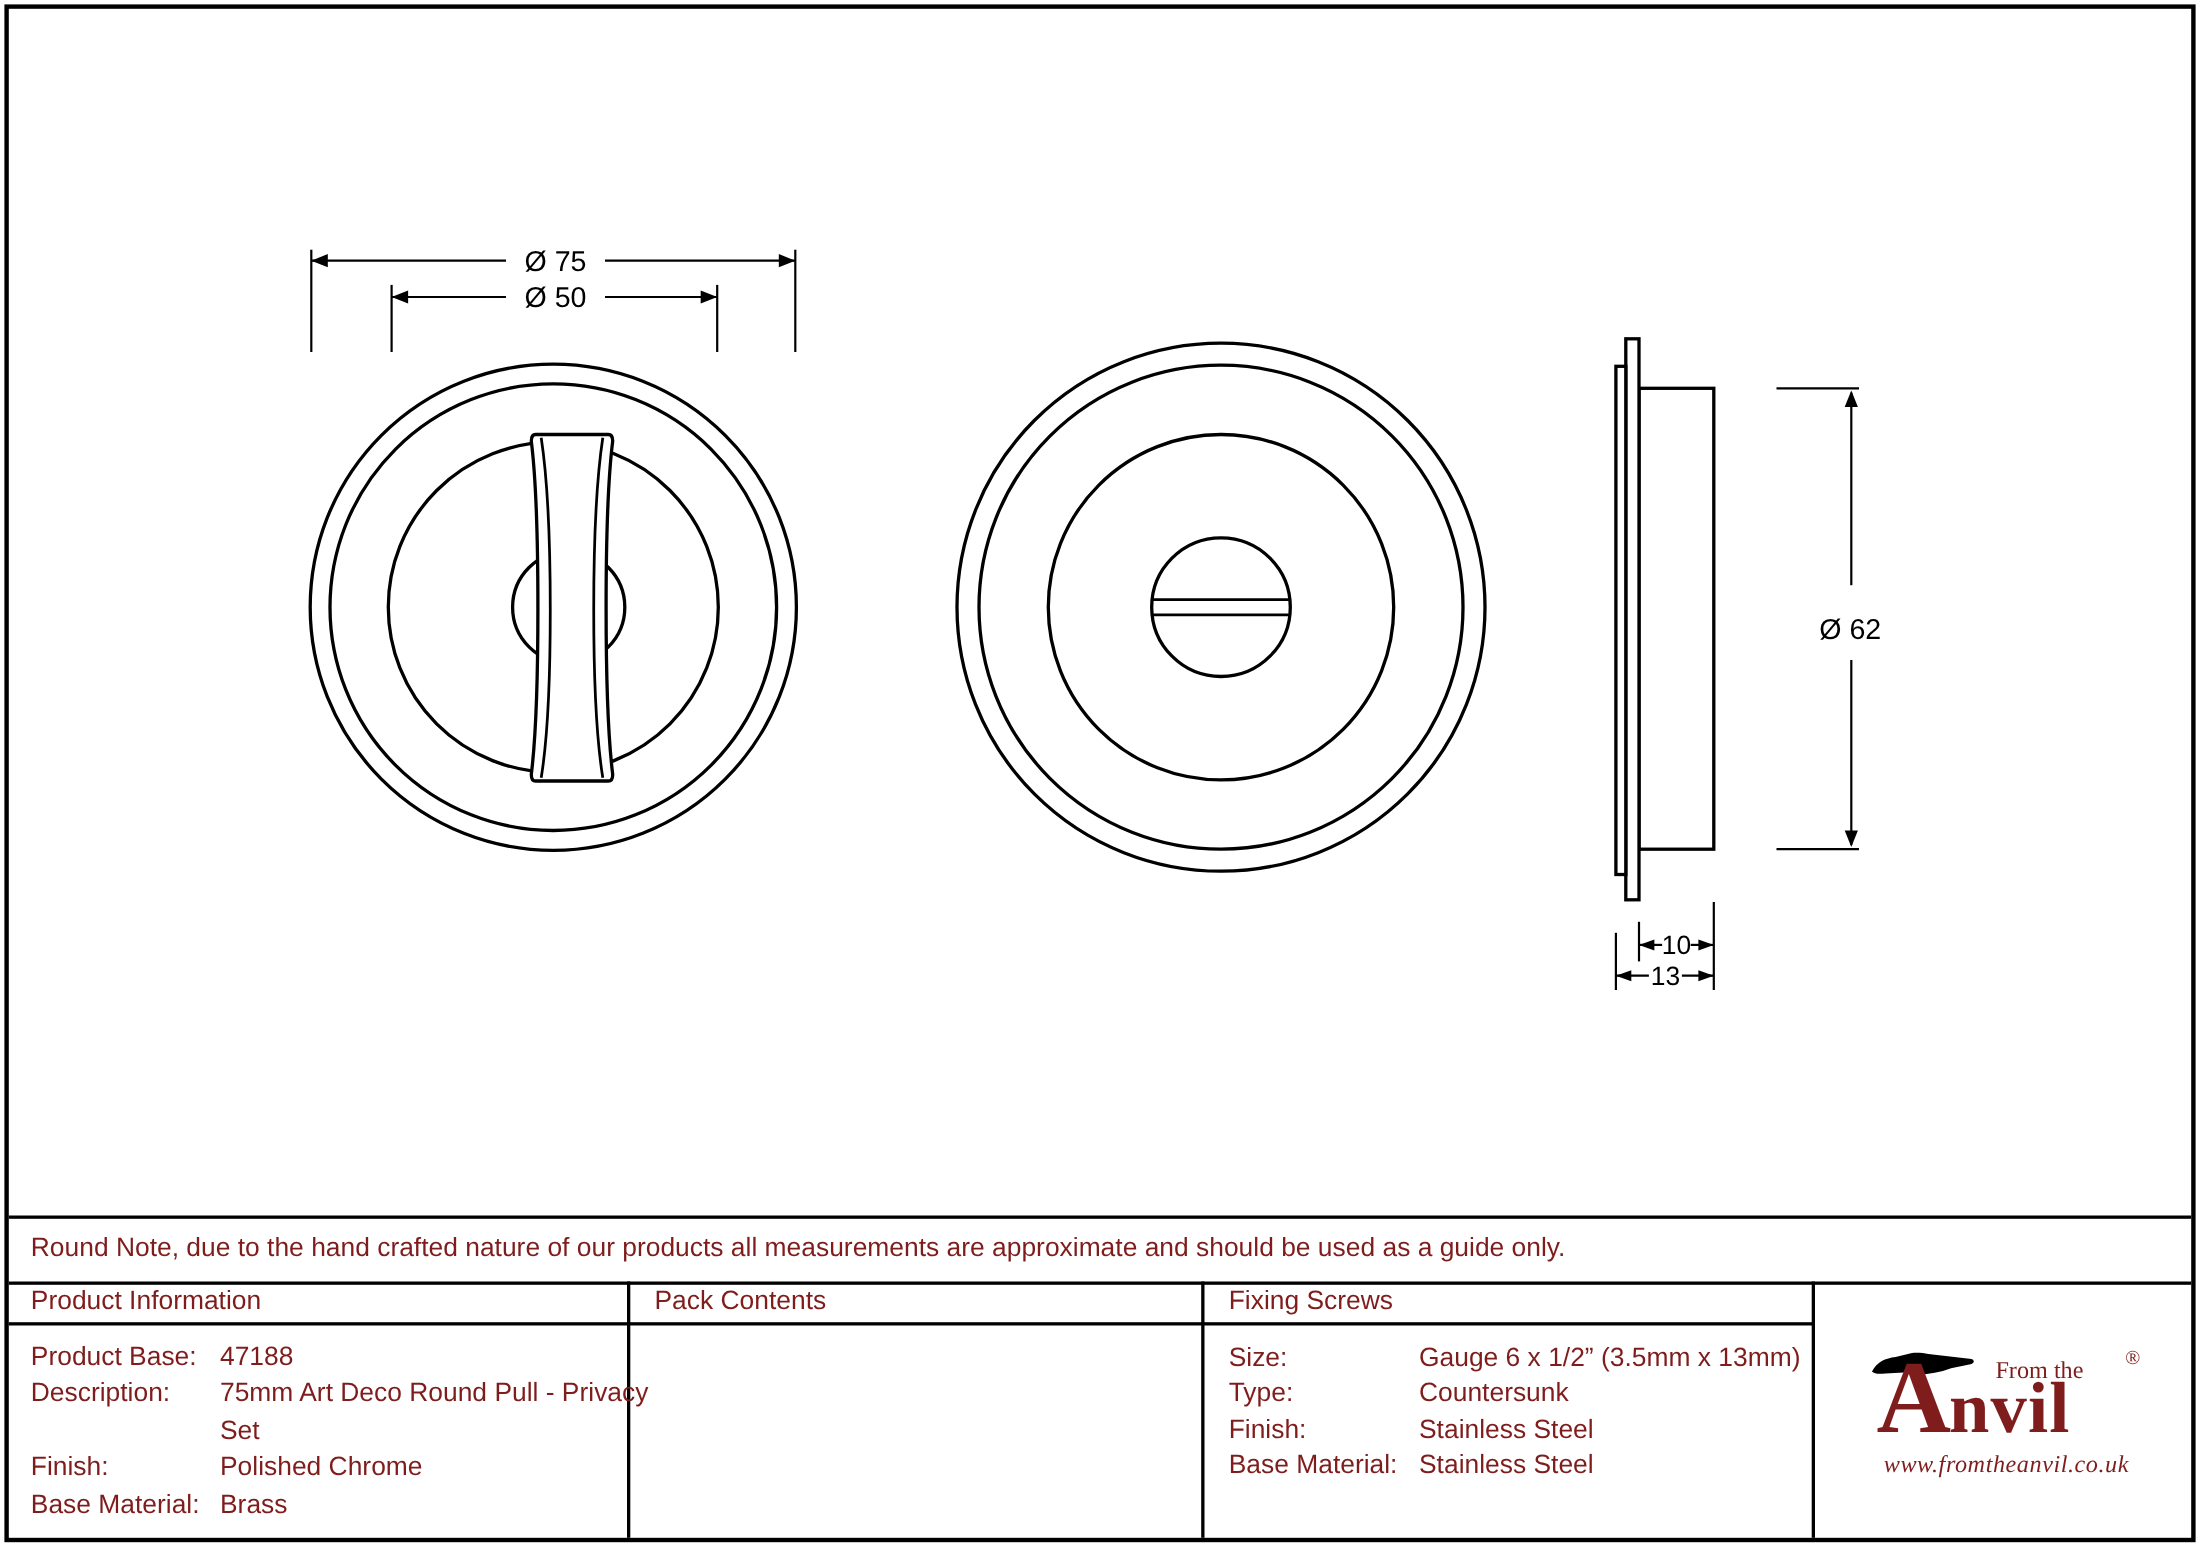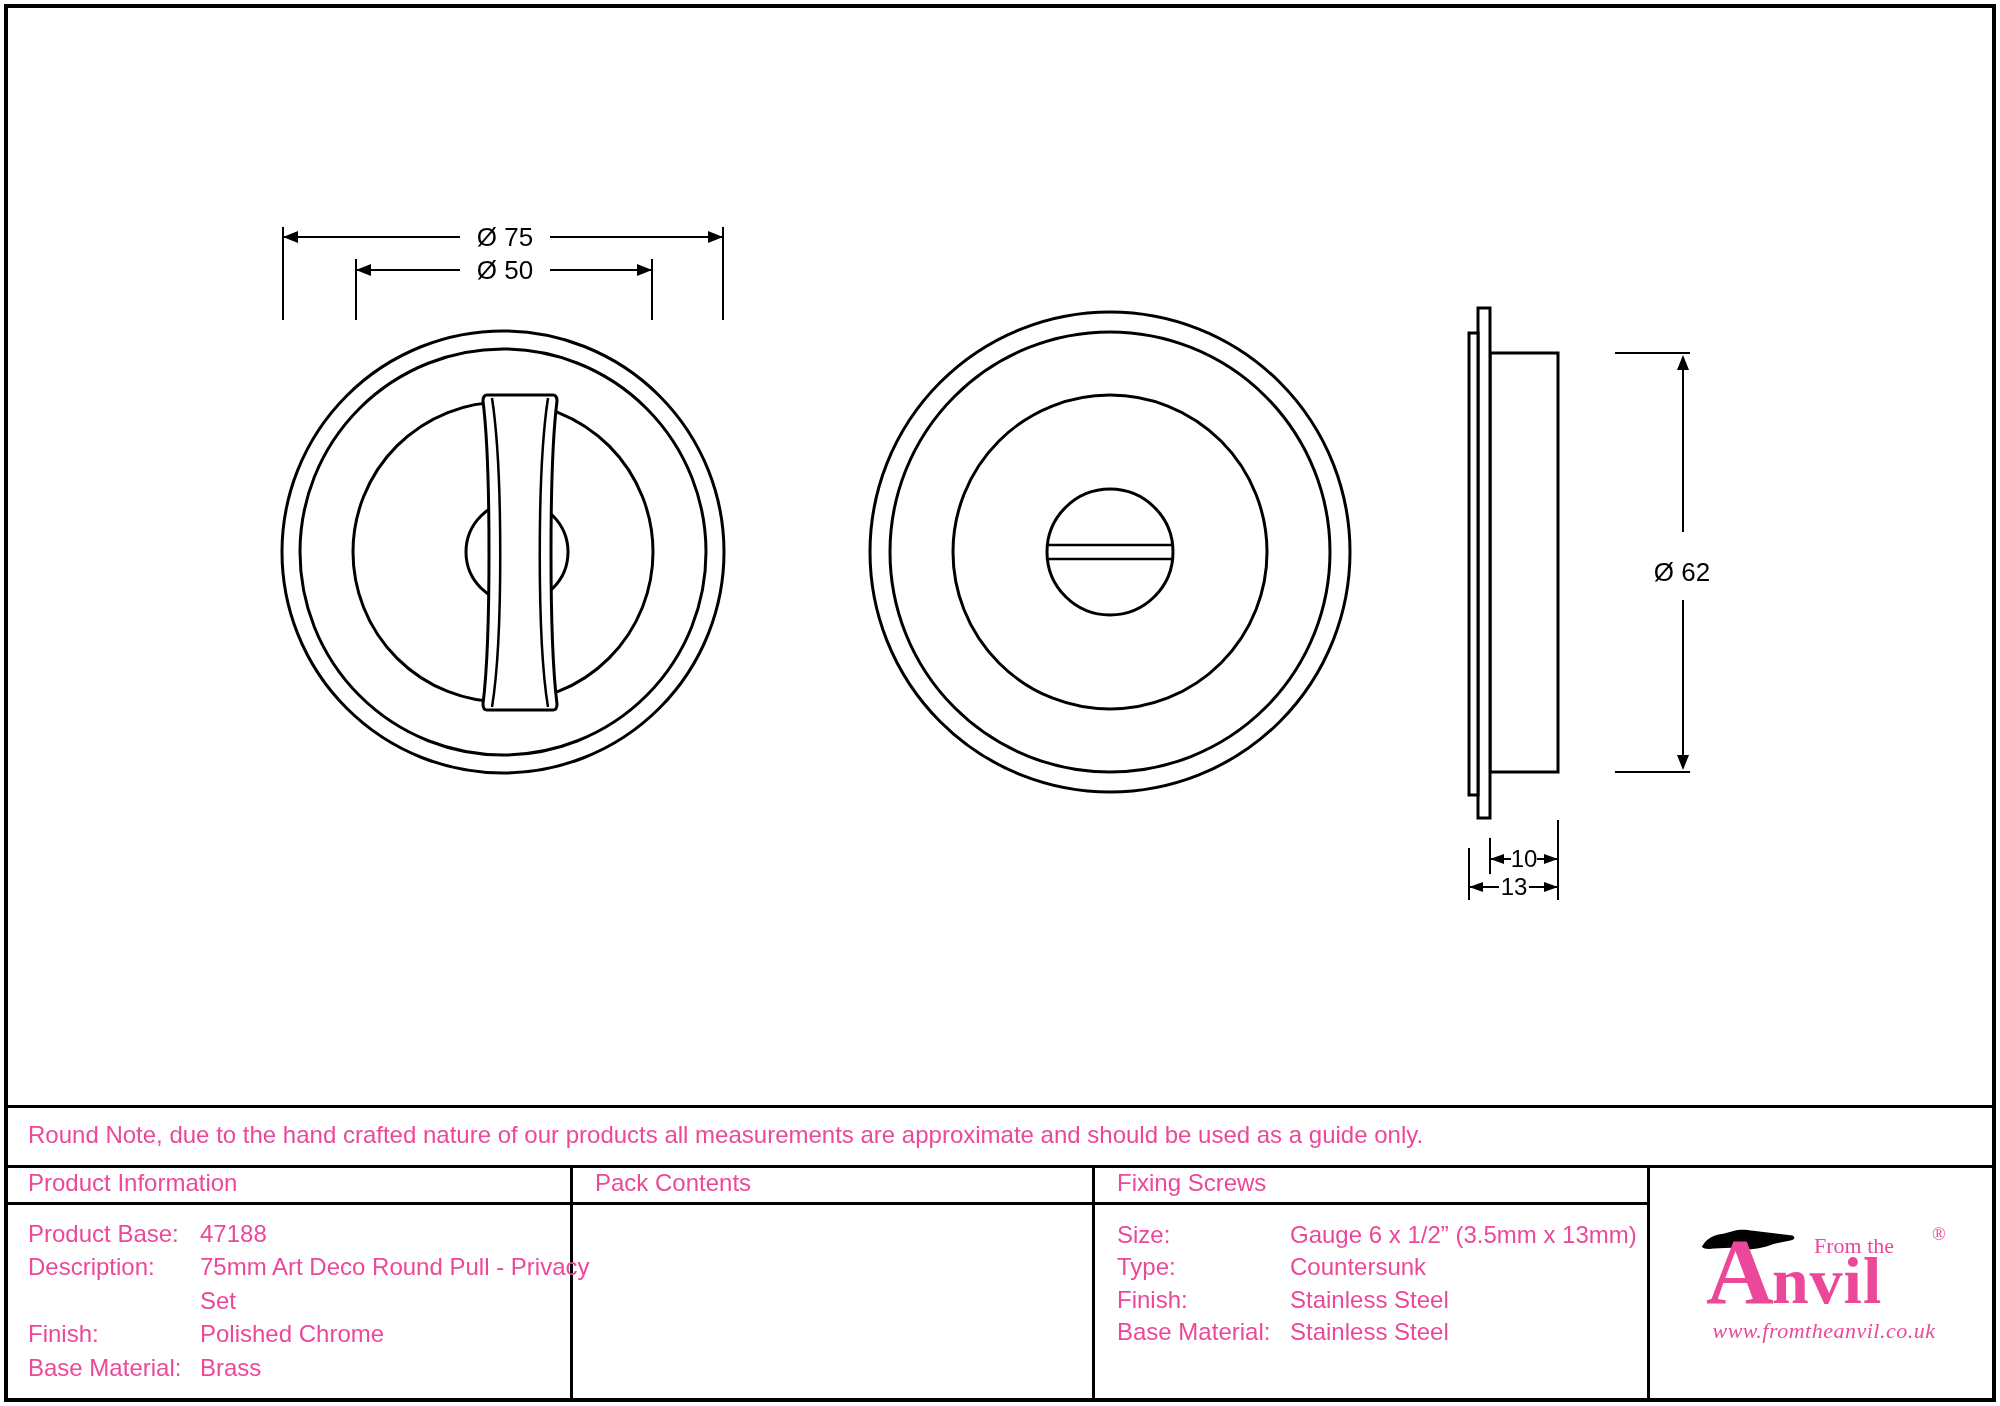--- a/index.html
+++ b/index.html
@@ -1,17 +1,17 @@
 <!DOCTYPE html>
 <html><head>
 <meta charset="utf-8">
 <style>
   html,body{margin:0;padding:0;background:#fff;}
   #canvas{position:relative;width:2000px;height:1406px;background:#fff;overflow:hidden;
-          font-family:"Liberation Sans",sans-serif;color:#ec4899;}
+          font-family:"Liberation Sans",sans-serif;color:#7f1d1d;}
   .frame{position:absolute;left:4px;top:4px;width:1992px;height:1398px;
          border:4px solid #000;box-sizing:border-box;}
   .hline,.vline{position:absolute;background:#000;}
   svg text{font-family:"Liberation Sans",sans-serif;fill:#000;}
   .note-text{position:absolute;left:28px;top:1121px;font-size:24px;}
   .col-header{position:absolute;top:1169px;font-size:24px;}
   .kv-grid{position:absolute;display:grid;font-size:24px;}
   .kv-grid .lbl{white-space:nowrap;}
   #col1{left:28px;top:1217px;grid-template-columns:172px 390px;line-height:33.4px;}
   #col2{position:absolute;left:595px;top:1217px;font-size:24px;line-height:33.4px;}

